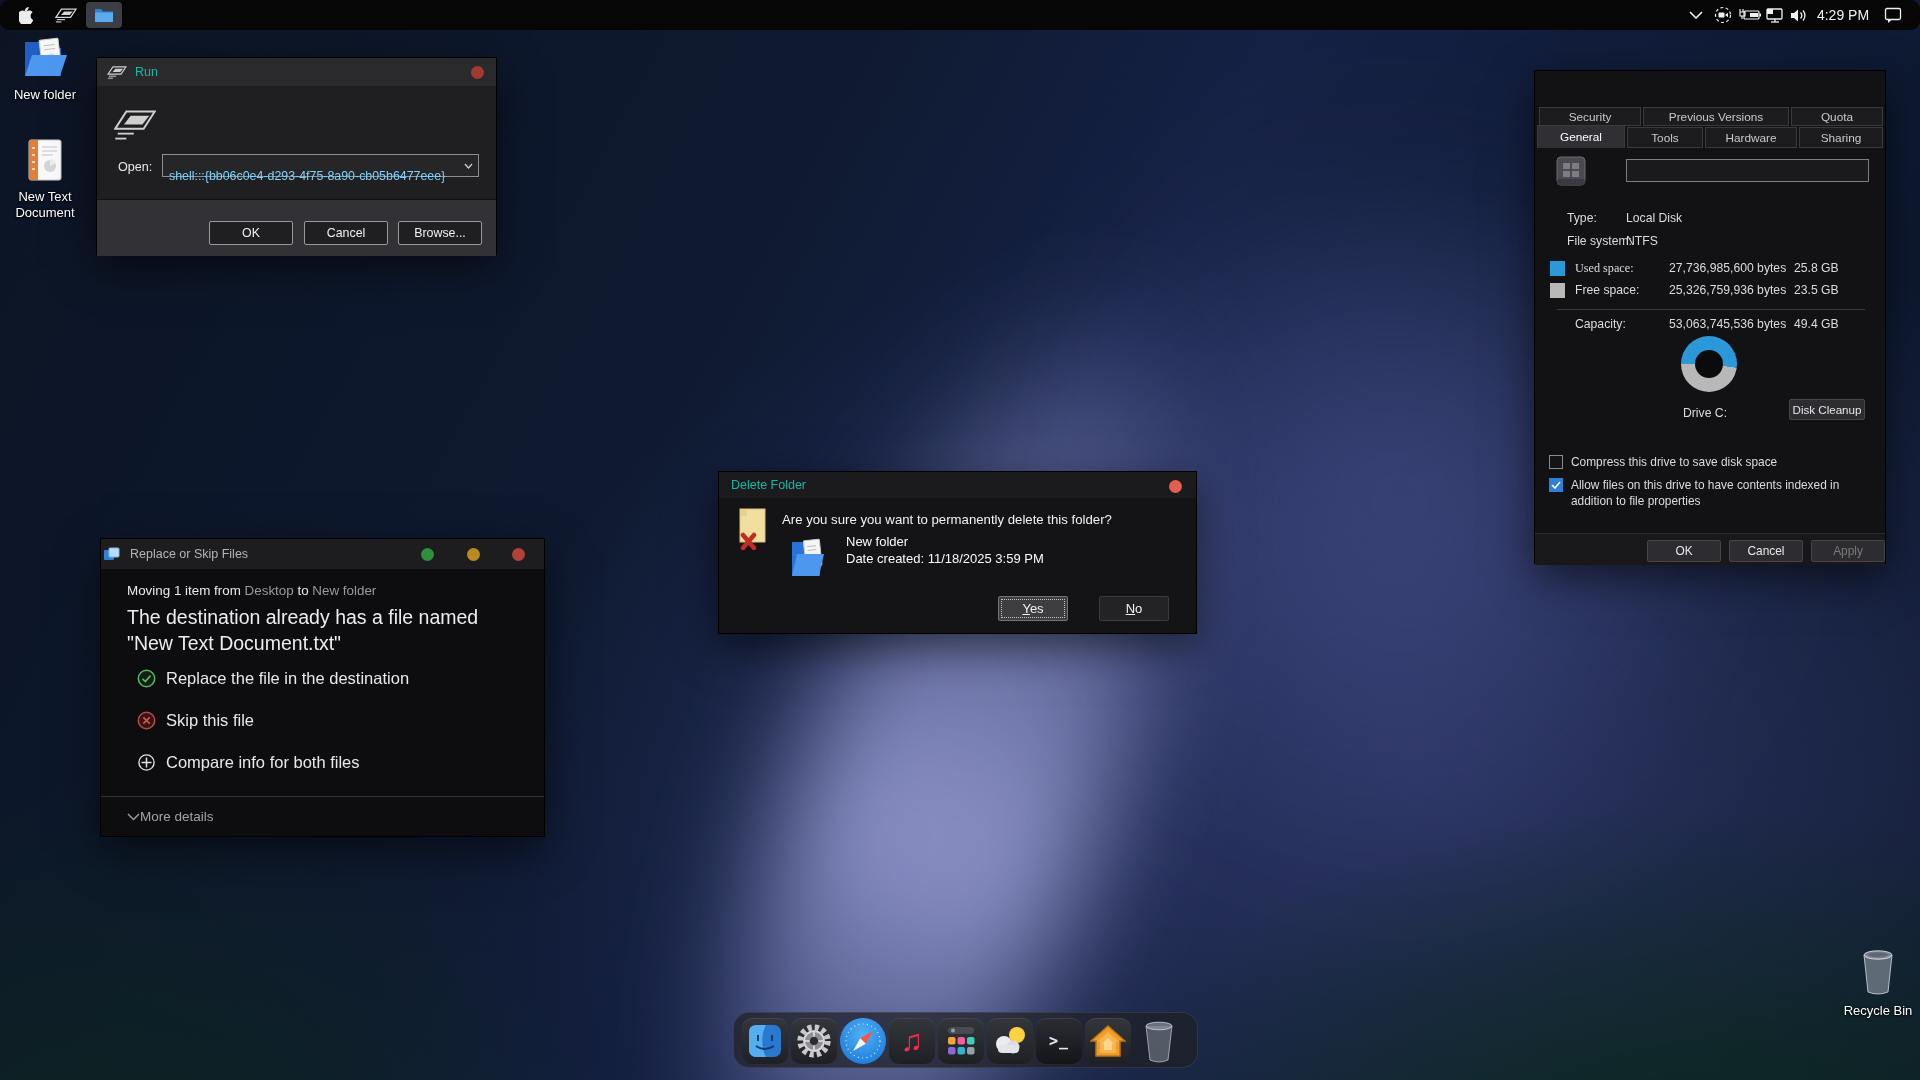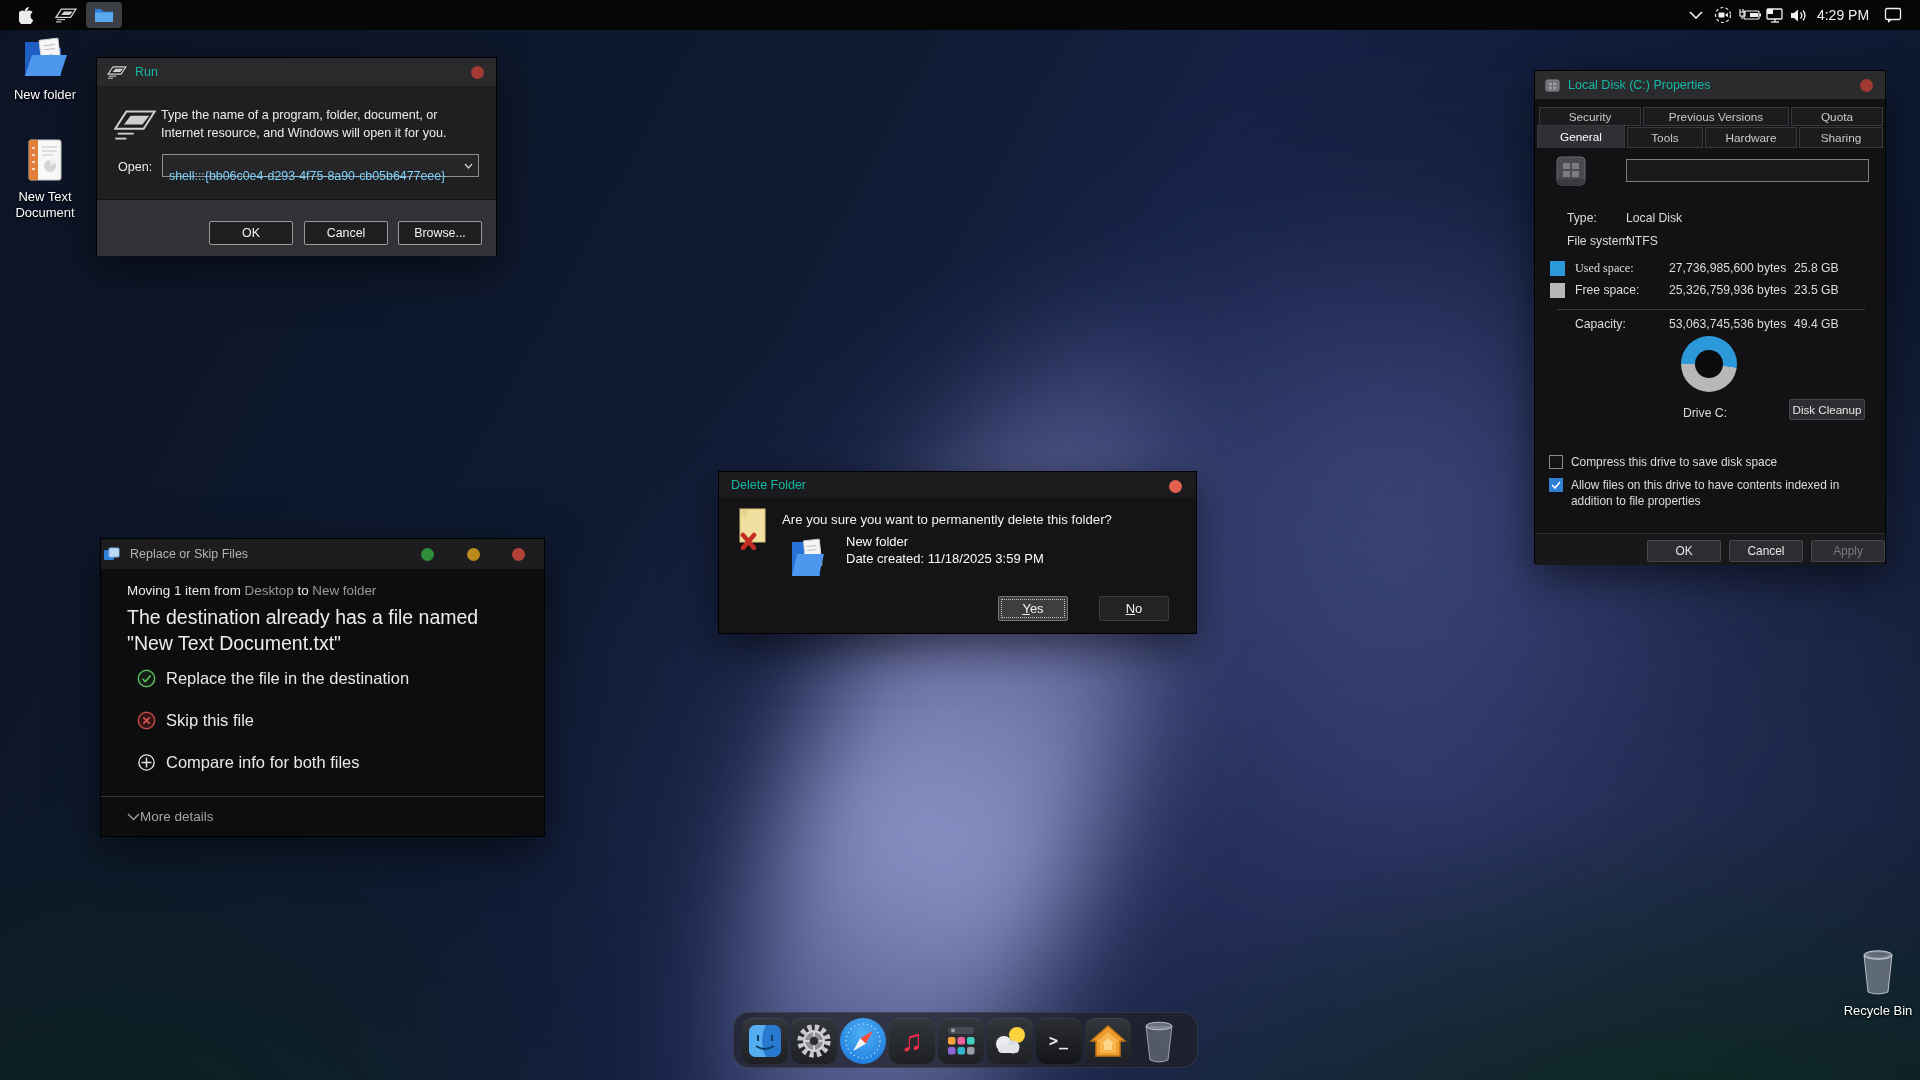--- a/index.html
+++ b/index.html
@@ -15,21 +15,21 @@
       radial-gradient(1500px 950px at 74% 72%, rgba(64,72,134,.55), rgba(64,72,134,0) 62%),
       linear-gradient(118deg, #0c1424 0%, #0f1a31 36%, #152145 52%, #101c38 68%, #0a1425 100%); }
   .aurora { position:absolute; left:800px; top:300px; width:300px; height:1000px;
     transform:rotate(20deg); filter:blur(55px); border-radius:50%;
     background:linear-gradient(180deg, rgba(150,156,220,.15), rgba(168,172,228,.8) 55%, rgba(150,156,220,.35) 85%, transparent); }
   .aurora2 { position:absolute; left:1050px; top:150px; width:700px; height:700px;
     transform:rotate(30deg); filter:blur(80px); border-radius:50%;
     background:radial-gradient(closest-side, rgba(96,104,176,.5), transparent); }
 
   
-  #menubar { position:absolute; left:0; top:0; width:1920px; height:30px; background:#060607; z-index:50; }
+  #menubar { position:absolute; left:0; top:0; width:1920px; height:30px; background:#060607; z-index:50;border-radius:9px; }
   #menubar .mb-item { position:absolute; top:0; height:30px; display:flex; align-items:center; justify-content:center; }
   .mb-active-box { background:#3b3e44; border-radius:4px; top:2px !important; height:26px !important; }
   #mb-time { color:#f2f2f2; font-size:14px; }
 
   
   .desk-icon { position:absolute; width:86px; text-align:center; z-index:5; cursor:default; }
   .desk-icon .lbl { margin-top:3px; font-size:13px; color:#fff; line-height:1.25;
     text-shadow:0 1px 2px rgba(0,0,0,.9), 0 0 3px rgba(0,0,0,.7); }
 
   
@@ -246,49 +246,37 @@
       </svg>
       <span class="title-txt">Run</span>
       <span class="dot" style="right:12px;background:#a23a31;"></span>
     </div>
     <svg id="run-glyph" width="42" height="30" viewBox="0 0 34 24">
       <polygon points="10,1 33,1 24,15 1,15" fill="none" stroke="#cfcfcf" stroke-width="1.6"></polygon>
       <polygon points="13.5,4.5 28.5,4.5 23,11.5 8,11.5" fill="#cfcfcf"></polygon>
       <line x1="3" y1="19" x2="16" y2="19" stroke="#cfcfcf" stroke-width="1.5"></line>
       <line x1="1" y1="23" x2="10" y2="23" stroke="#cfcfcf" stroke-width="1.5"></line>
     </svg>
-    <div id="run-msg">Type the name of a program, folder, document, or Internet resource, and Windows will open it for you.</div>
     <span id="run-open-lbl">Open:</span>
     <div id="run-combo">
       <input type="text" value="shell:::{bb06c0e4-d293-4f75-8a90-cb05b6477eee}" style="">
       <span class="combo-btn">
         <svg width="9" height="6" viewBox="0 0 9 6">
           <polyline points="1,1 4.5,5 8,1" fill="none" stroke="#cfcfcf" stroke-width="1.3"></polyline>
         </svg>
       </span>
     </div>
     <div id="run-footer">
       <button class="run-btn" style="left:112px;">OK</button>
       <button class="run-btn" style="left:207px;">Cancel</button>
       <button class="run-btn" style="left:301px;">Browse...</button>
     </div>
   </div>
 
   <div class="dlg" id="prop-dlg">
-    <div class="titlebar">
-      <svg width="15" height="13" viewBox="0 0 15 13">
-        <rect x="1" y="1" width="13" height="11" rx="1.5" fill="#6a6a70" stroke="#8e8e94"></rect>
-        <rect x="3.5" y="3.5" width="3.5" height="3" fill="#9a9aa0"></rect>
-          <rect x="8" y="3.5" width="3.5" height="3" fill="#9a9aa0"></rect>
-        <rect x="3.5" y="7.5" width="3.5" height="3" fill="#9a9aa0"></rect>
-          <rect x="8" y="7.5" width="3.5" height="3" fill="#9a9aa0"></rect>
-      </svg>
-      <span class="title-txt">Local Disk (C:) Properties</span>
-      <span class="dot" style="right:12px;background:#a23a31;"></span>
-    </div>
 
     <div class="tab" style="left:4px;top:36px;width:102px;height:19px;">Security</div>
     <div class="tab" style="left:108px;top:36px;width:146px;height:19px;">Previous Versions</div>
     <div class="tab" style="left:256px;top:36px;width:92px;height:19px;">Quota</div>
     <div class="tab active" style="left:2px;top:54px;width:88px;height:23px;">General</div>
     <div class="tab" style="left:92px;top:56px;width:76px;height:21px;">Tools</div>
     <div class="tab" style="left:170px;top:56px;width:92px;height:21px;">Hardware</div>
     <div class="tab" style="left:264px;top:56px;width:84px;height:21px;">Sharing</div>
 
     <svg style="position:absolute;left:20px;top:84px;" width="32" height="32" viewBox="0 0 32 32">

